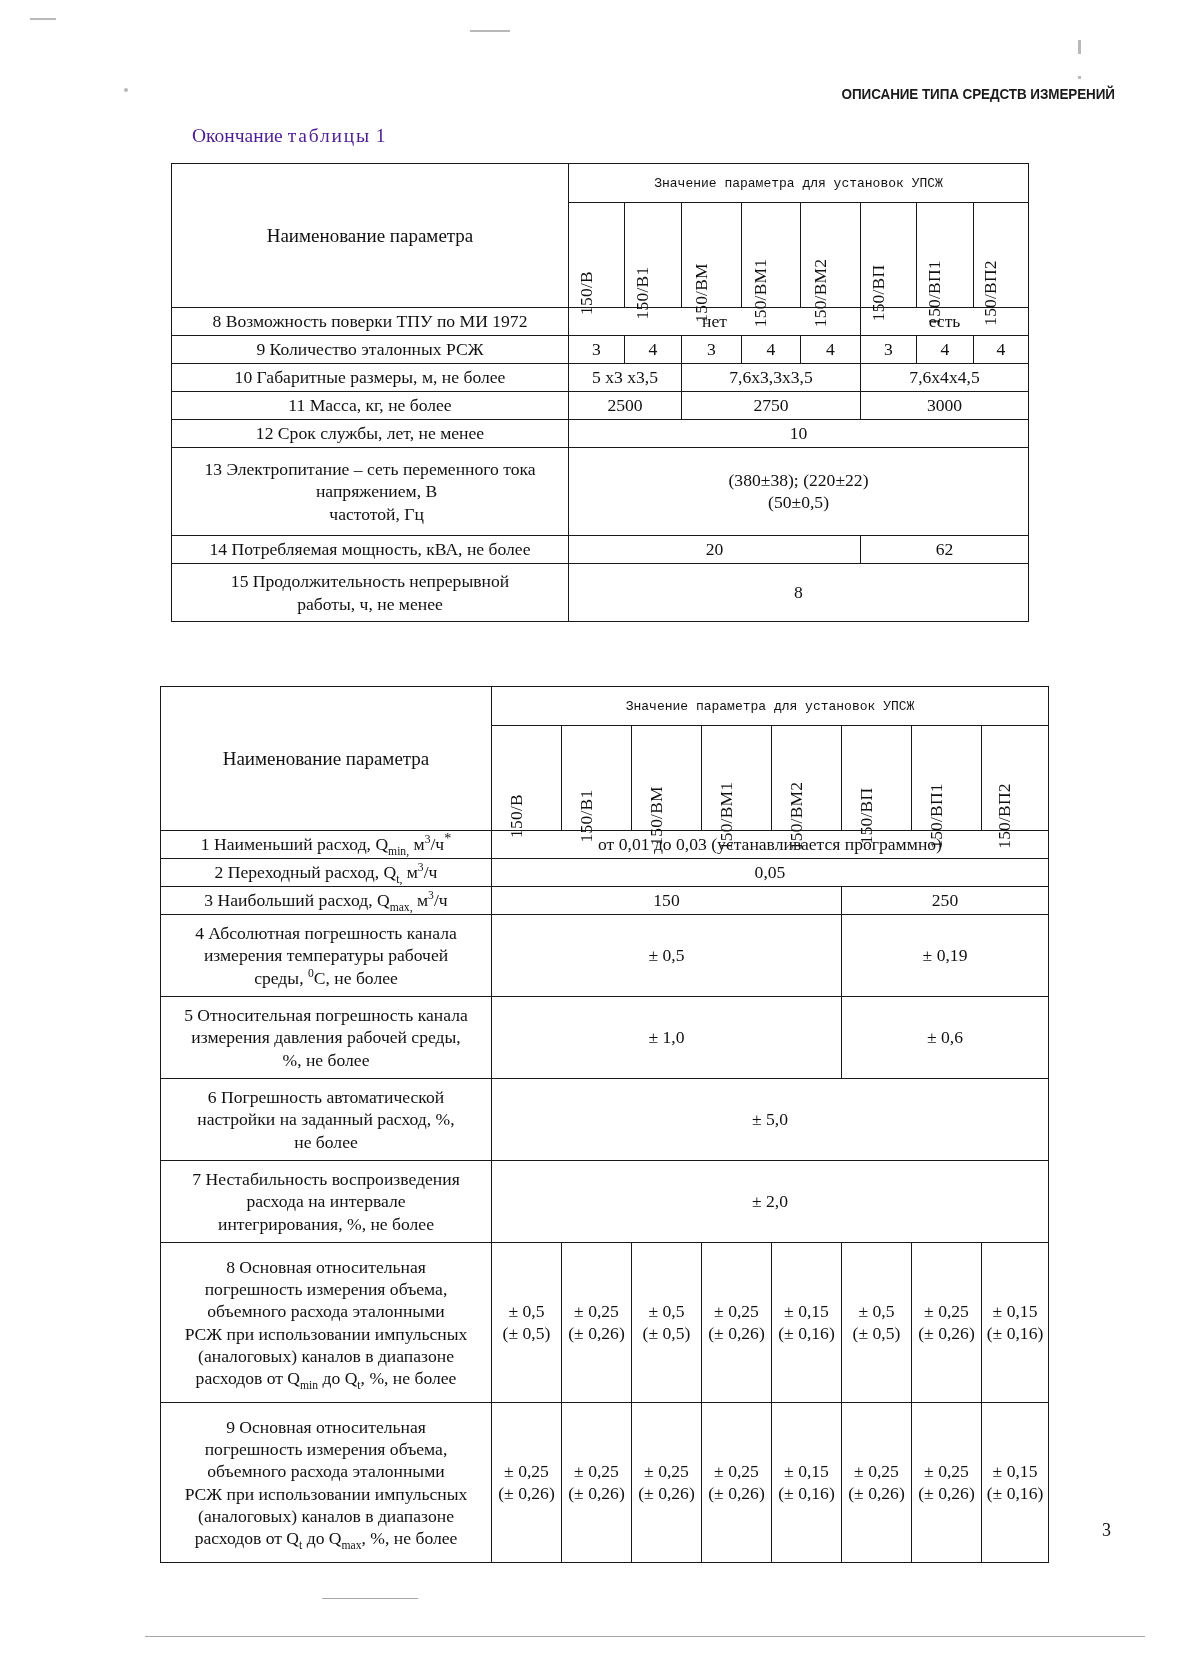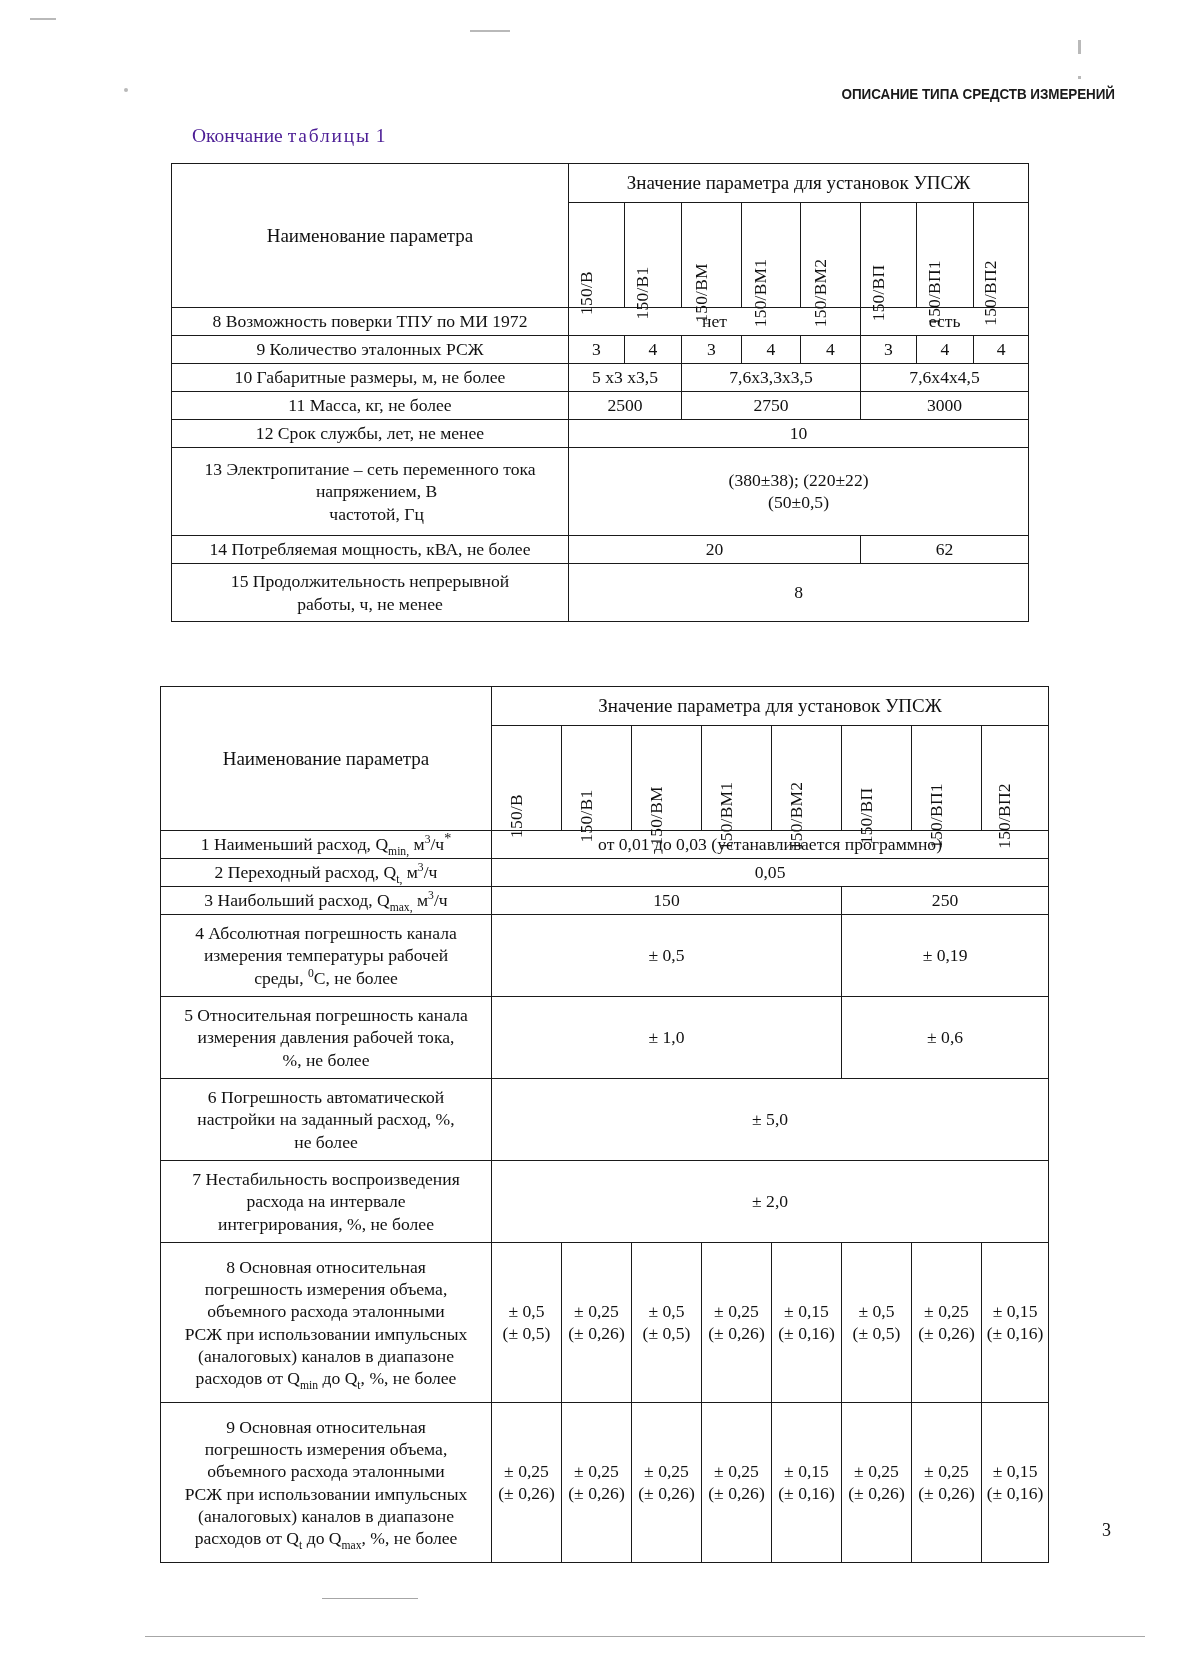--- a/index.html
+++ b/index.html
@@ -77,24 +77,25 @@
   }
   td.lbl.mid { vertical-align: middle; }
   td.ctr { text-align: center; }
 
   .hdr-param {
     font-size: 19px;
     text-align: center;
     vertical-align: middle;
   }
   .hdr-group {
-    font-size: 19px;
+    font-size: 13px;
     text-align: center;
     vertical-align: middle;
     height: 38px;
+    font-family: Liberation Mono, monospace;
   }
   .vhdr {
     height: 104px;
     position: relative;
   }
   .vhdr span {
     display: block;
     position: absolute;
     left: 50%;
     bottom: 8px;
@@ -355,21 +356,21 @@
             <div>4 Абсолютная погрешность канала</div>
             <div>измерения температуры рабочей</div>
             <div>среды, <sup>0</sup>С, не более</div>
           </td>
           <td class="ctr num" colspan="5">± 0,5</td>
           <td class="ctr num" colspan="3">± 0,19</td>
         </tr>
         <tr style="height: 82px;">
           <td class="lbl">
             <div>5 Относительная погрешность канала</div>
-            <div>измерения давления рабочей тока,</div>
+            <div>измерения давления рабочей среды,</div>
             <div>%, не более</div>
           </td>
           <td class="ctr num" colspan="5">± 1,0</td>
           <td class="ctr num" colspan="3">± 0,6</td>
         </tr>
         <tr style="height: 82px;">
           <td class="lbl">
             <div>6 Погрешность автоматической</div>
             <div>настройки на заданный расход, %,</div>
             <div>не более</div>

